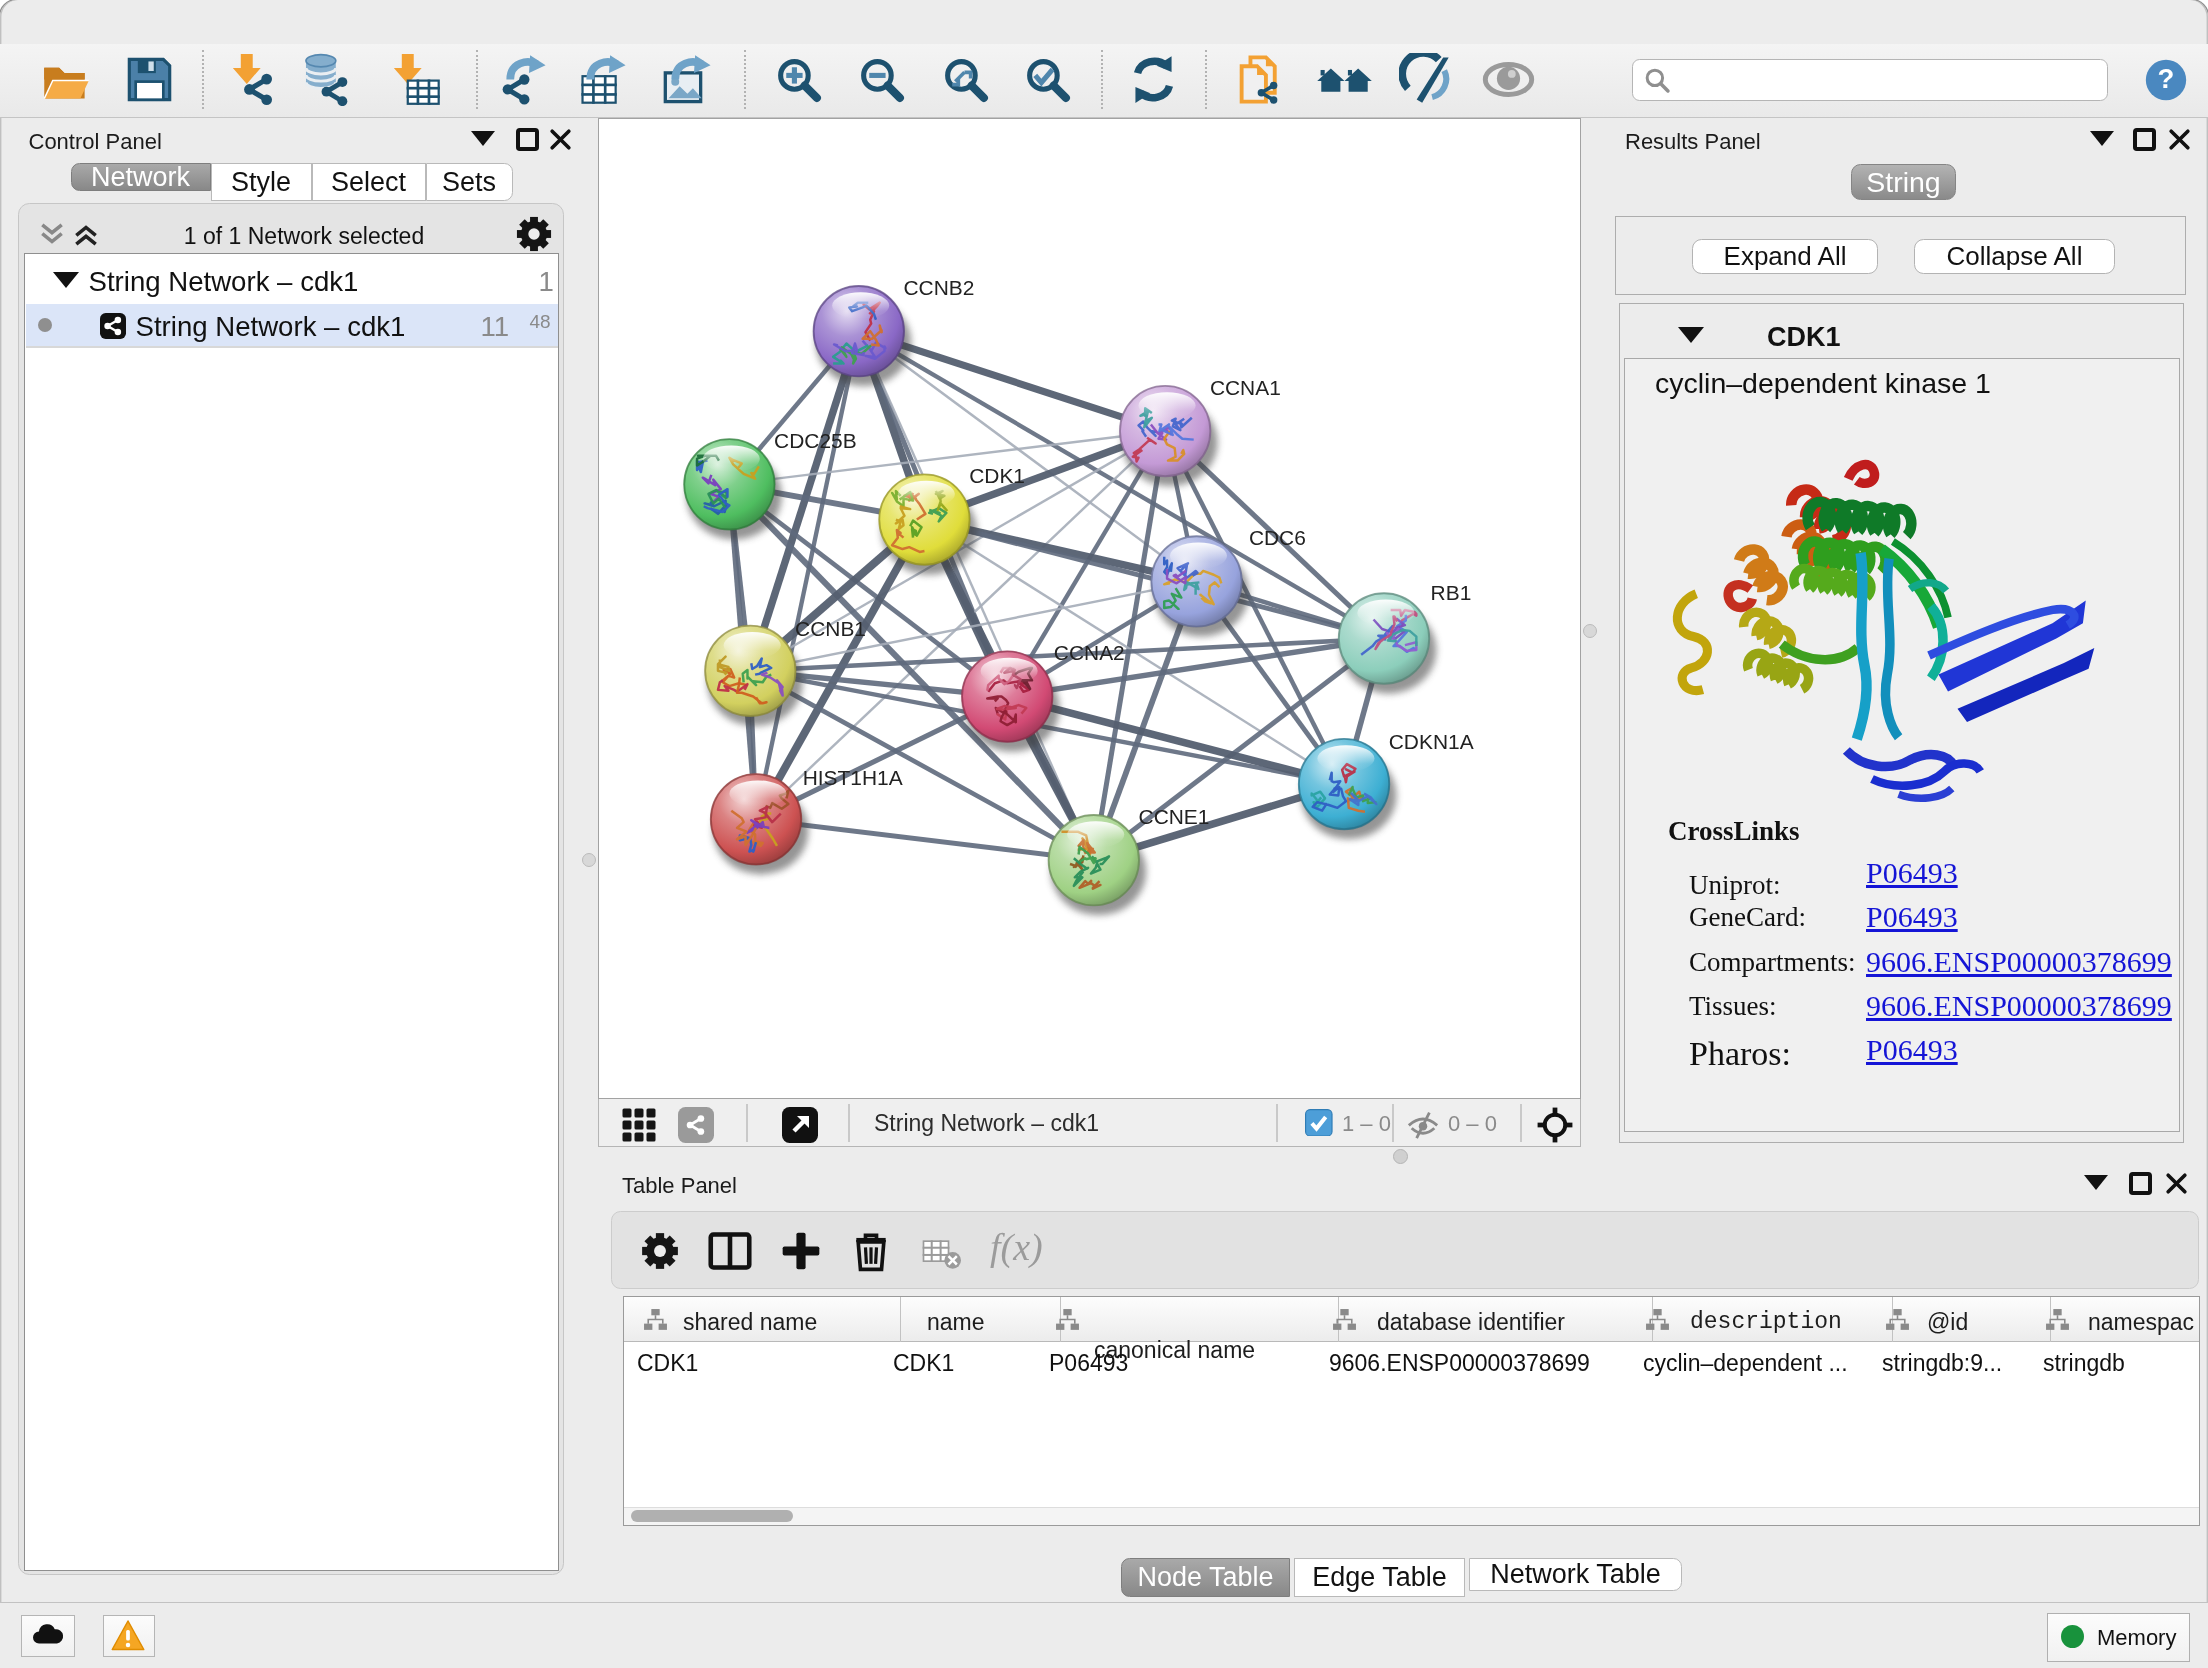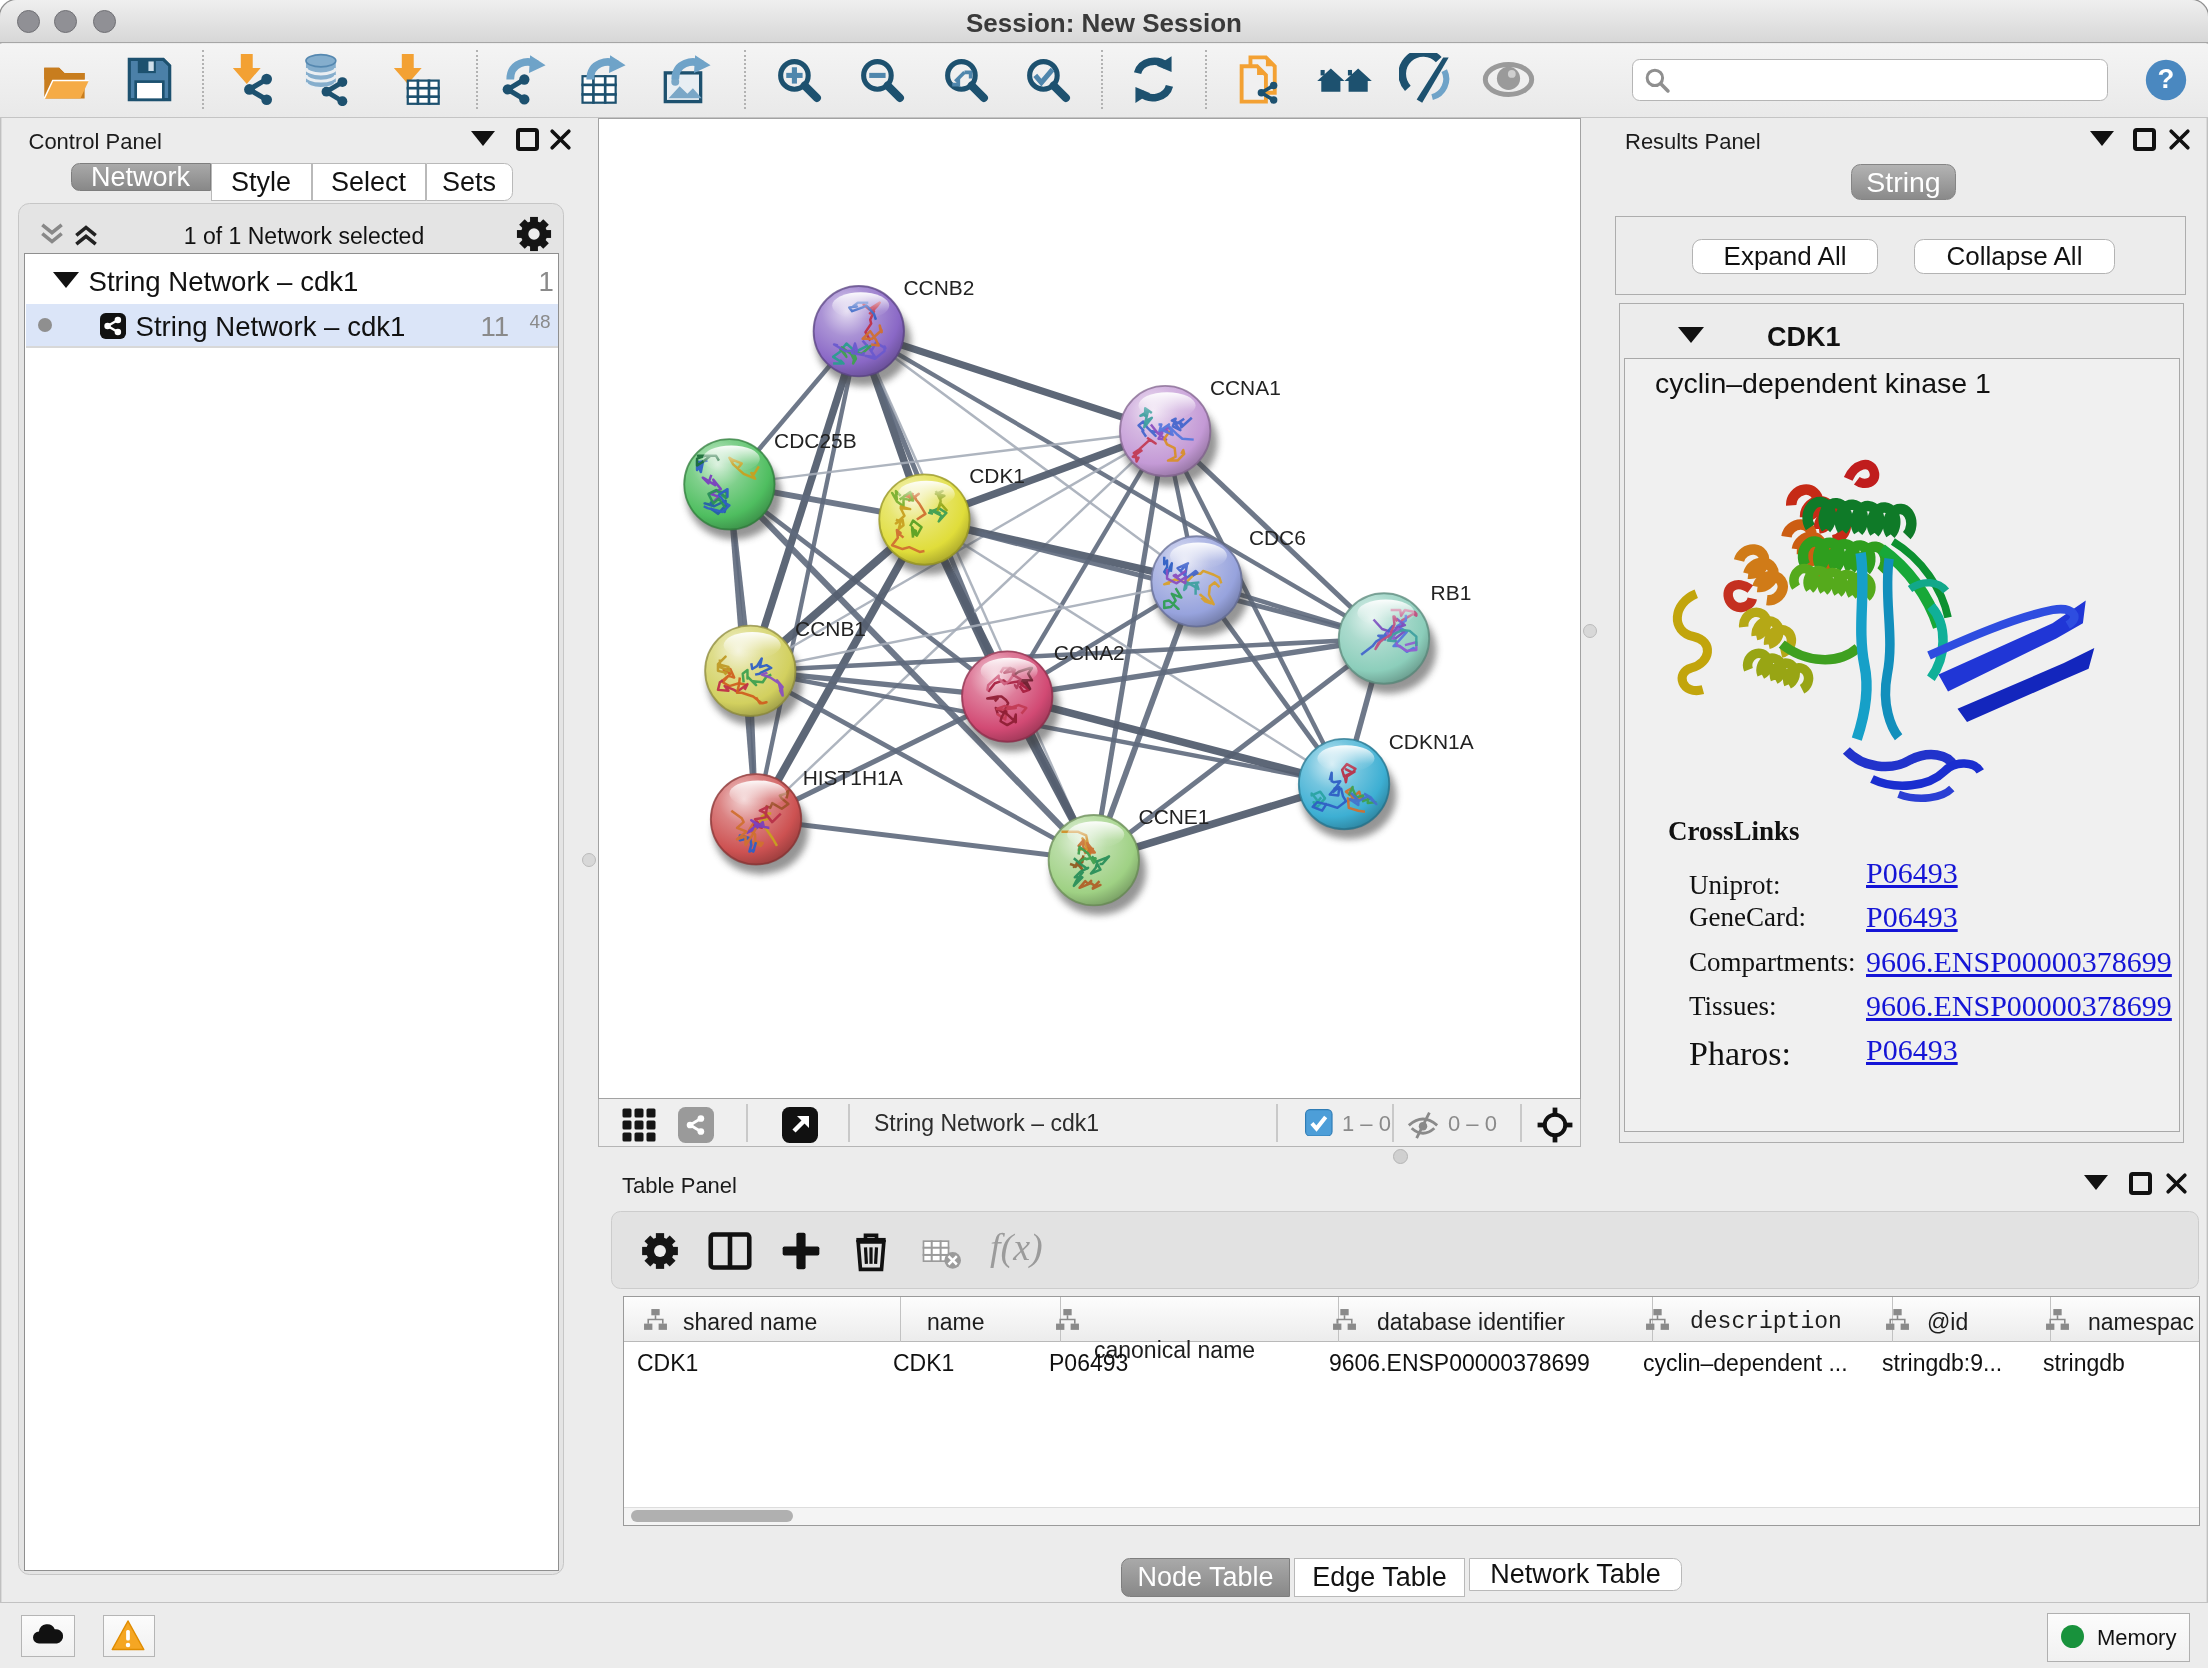--- a/index.html
+++ b/index.html
@@ -5,26 +5,20 @@
 #root{position:relative;width:2208px;height:1668px;background:#ececec;font-family:"Liberation Sans",sans-serif;overflow:hidden;border-radius:17px 17px 0 0;box-shadow:0 0 0 1.4px #8f8f8f, inset 1.4px 0 0 #c0c0c0, inset -1.4px 0 0 #c0c0c0, inset 0 -1.4px 0 #c0c0c0}
 .abs{position:absolute}
 .vsep{position:absolute;width:0;border-left:2.9px dotted #b2b2b2;height:59px;top:50px}
 .ptitle{font-size:22px;color:#1b1b1b}
 .tab{position:absolute;display:flex;align-items:center;justify-content:center;font-size:27px;border:1px solid #b9b9b9;background:#fff;color:#111}
 .tabsel{background:linear-gradient(#a9a9a9,#888);color:#fff;border-color:#7e7e7e}
 .btn{position:absolute;display:flex;align-items:center;justify-content:center;background:#fff;border:1px solid #b3b3b3;border-radius:9.5px;font-size:26px;color:#111}
 .serif{font-family:"Liberation Serif",serif}
 </style></head><body>
 <div id="root">
-<div class="abs" style="left:0;top:0;width:2208px;height:43px;background:linear-gradient(#efefef,#d7d7d7);border-bottom:1px solid #a6a6a6;border-radius:17px 17px 0 0">
-<div class="abs" style="left:17px;top:9.5px;width:23px;height:23px;border-radius:50%;background:#909095;border:1.4px solid #707075"></div>
-<div class="abs" style="left:54px;top:9.5px;width:23px;height:23px;border-radius:50%;background:#909095;border:1.4px solid #707075"></div>
-<div class="abs" style="left:93px;top:9.5px;width:23px;height:23px;border-radius:50%;background:#909095;border:1.4px solid #707075"></div>
-<div class="abs" style="left:0;top:7.6px;width:2208px;text-align:center;font-size:26px;font-weight:bold;color:#3a3a3a">Session: New Session</div>
-</div>
     <div class="abs" style="left:0;top:44px;width:2208px;height:74px;background:linear-gradient(#f4f4f4,#e9e9e9);border-bottom:1px solid #c4c4c4"></div>
     <svg style="position:absolute;left:40px;top:55px" width="51" height="51" viewBox="0 0 48 48">
       <path d="M4 12 h14 l5 5 h19 v6 H4 z" fill="#b86a14"></path>
       <path d="M4 12 h14 l5 5 h19 v24 H4 z" fill="#c87d1e"></path>
       <path d="M4 41 L12 24 h34 L38 41 z" fill="#f5ab46"></path>
       <path d="M4 41 L12 24 h34" fill="none" stroke="#fff" stroke-width="1.4"></path>
     </svg>
     <svg style="position:absolute;left:124px;top:54px" width="51" height="51" viewBox="0 0 48 48">
       <path d="M5 5 h32 l6 6 v32 H5 z" fill="#4b80a8" stroke="#1d516f" stroke-width="3"></path>
       <rect x="13" y="5" width="17" height="13" fill="#1d516f"></rect>

